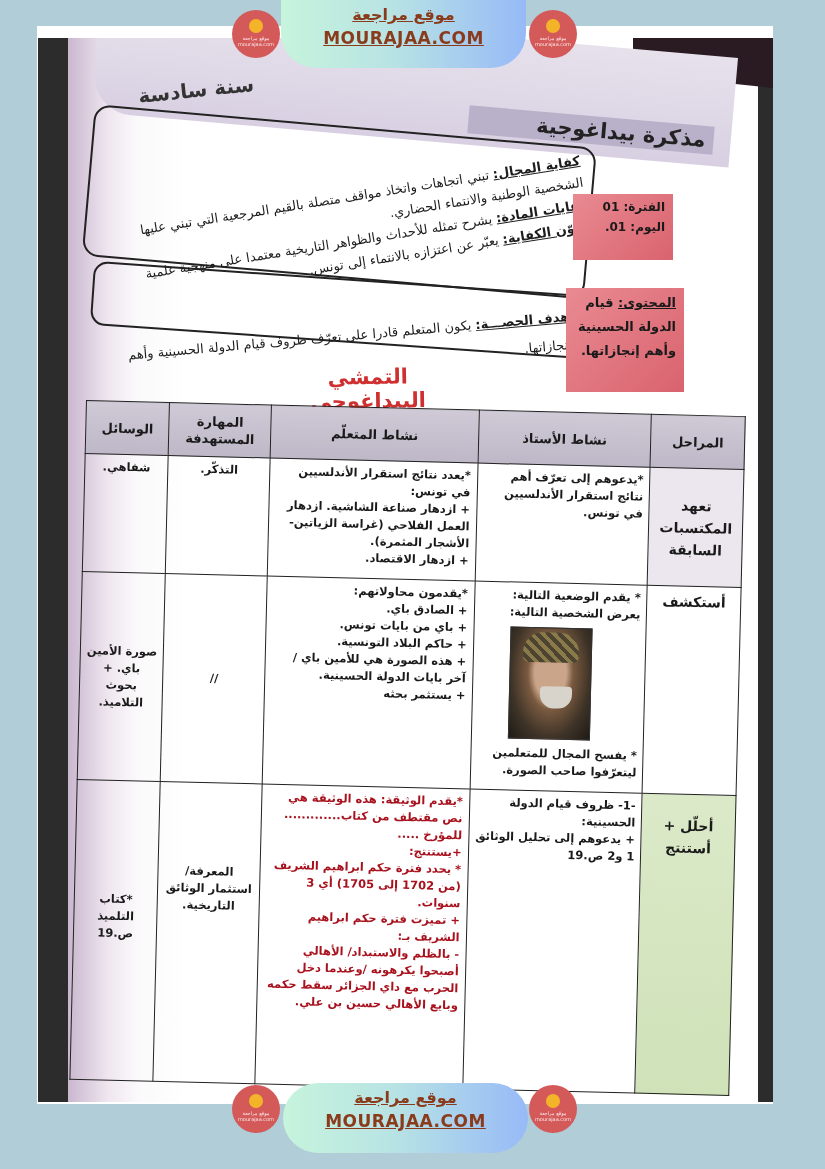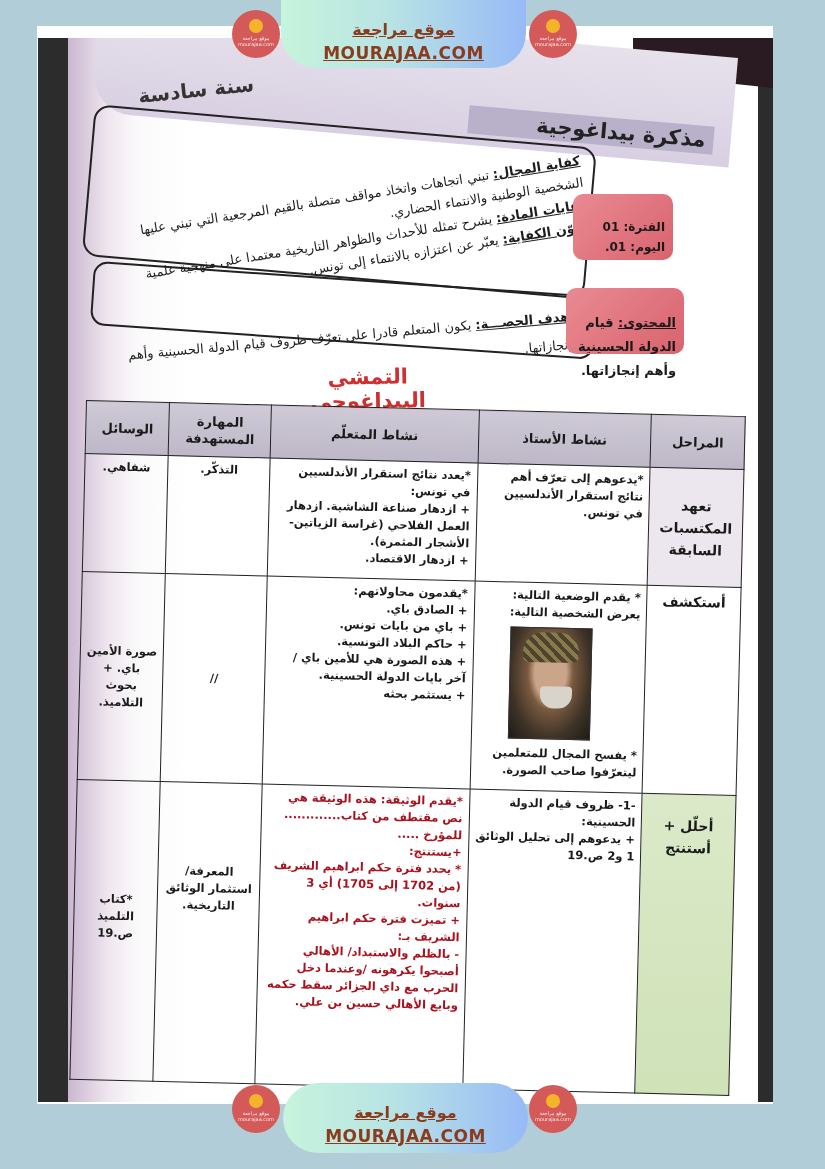--- a/index.html
+++ b/index.html
@@ -65,25 +65,25 @@
   }
   .goal-text {
     position: absolute; left: 60px; top: 265px; width: 470px;
     direction: rtl; font-size: 13px; line-height: 28px; color: #1d1d1d;
     transform: rotate(-5deg); transform-origin: right top;
   }
   .goal-text .lbl { text-decoration: underline; font-weight: bold; }
   
   .pink {
     position: absolute; background: linear-gradient(135deg, #e98a92, #d9636e);
-    border-radius: 10px; direction: rtl; color: #1a1a1a; font-weight: bold;
-    font-size: 12px; line-height: 20px; padding: 23px 8px; box-sizing: border-box;
+    border-radius: 0; direction: rtl; color: #1a1a1a; font-weight: bold;
+    font-size: 12px; line-height: 20px; padding: 3px 8px; box-sizing: border-box;
   }
   .pink-1 { left: 535px; top: 156px; width: 100px; height: 66px; }
-  .pink-2 { left: 528px; top: 250px; width: 118px; height: 66px; font-size: 13px; line-height: 24px; }
+  .pink-2 { left: 528px; top: 250px; width: 118px; height: 104px; font-size: 13px; line-height: 24px; }
   .pink .u { text-decoration: underline; }
   
   .section-title {
     position: absolute; left: 230px; top: 327px; width: 200px; text-align: center;
     color: #cf2f2f; font-weight: bold; font-size: 21px; direction: rtl;
     transform: rotate(-1deg);
   }
   
   .tbl {
     position: absolute; left: 48px; top: 362px; width: 660px;
@@ -116,21 +116,21 @@
     background: repeating-linear-gradient(45deg, #8a7a4a 0 4px, #4c4430 4px 8px); border-radius: 20px 20px 6px 6px;
   }
   .portrait::after {
     content: ""; position: absolute; left: 30px; top: 58px; width: 32px; height: 22px;
     background: #d8d4cc; border-radius: 4px 4px 14px 14px;
   }
   
   .wm {
     position: absolute; width: 245px; height: 70px; border-radius: 35px;
     background: linear-gradient(90deg, #c6f4dc, #b8e3e4 45%, #97baf7);
-    text-align: center; box-sizing: border-box; padding-top: 19px;
+    text-align: center; box-sizing: border-box; padding-top: 4px;
   }
   .wm-top { left: 281px; top: 0px; height: 68px; border-radius: 0 0 35px 35px; }
   .wm-bottom { left: 283px; top: 1083px; }
   .wm .ar { display: block; color: #8a3b1c; font-weight: bold; font-size: 16px; text-decoration: underline; direction: rtl; line-height: 22px; }
   .wm .en { display: block; color: #8a3b1c; font-weight: bold; font-size: 17px; text-decoration: underline; letter-spacing: 0.5px; line-height: 24px; }
   .badge {
     position: absolute; width: 48px; height: 48px; border-radius: 50%;
     background: #d45a5a; text-align: center;
   }
   .badge .dot { display: block; width: 14px; height: 14px; border-radius: 50%; background: #f4b42a; margin: 9px auto 2px; }

